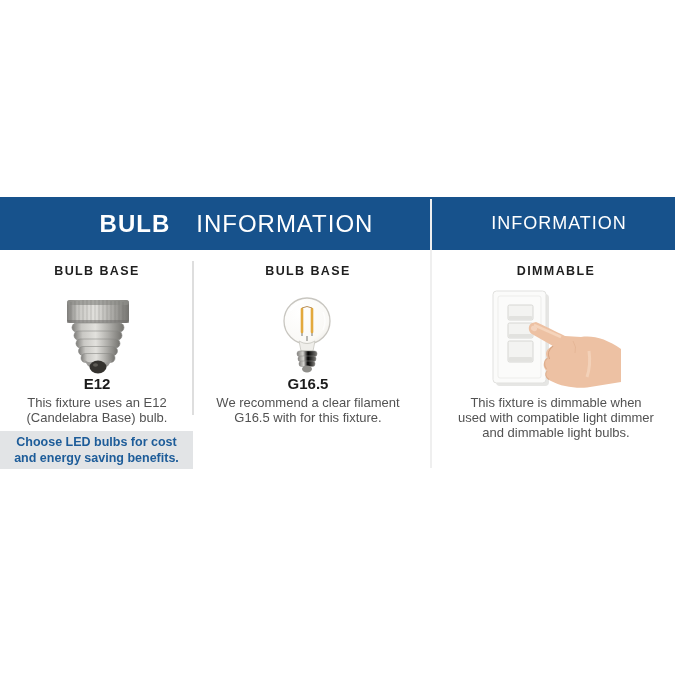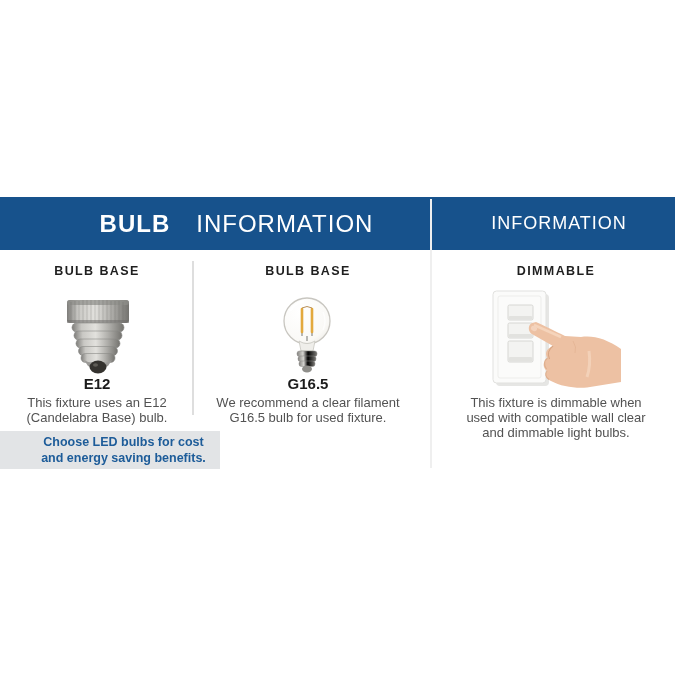--- a/index.html
+++ b/index.html
@@ -23,21 +23,21 @@
   .lbl{position:absolute;top:375px;text-align:center;font-size:15px;font-weight:bold;color:#1c1c1c;}
   .lbl-base{left:2px;width:190px;}
   .lbl-shape{left:198px;width:220px;}
   .desc{position:absolute;top:395px;text-align:center;font-size:13px;line-height:15px;color:#525252;}
   .d-base{left:2px;width:190px;}
   .d-shape{left:198px;width:220px;}
   .d-dim{left:446px;width:220px;}
   .desc .ln{white-space:nowrap;}
   .tip-box{position:absolute;left:0;top:431px;width:193px;height:38px;background:#e2e4e6;
            display:flex;flex-direction:column;align-items:center;justify-content:center;
-           font-size:12.5px;font-weight:bold;line-height:16px;color:#1d5c99;text-align:center;padding-left:27px;}
+           font-size:12.5px;font-weight:bold;line-height:16px;color:#1d5c99;text-align:center;}
   .tip-box .ln{white-space:nowrap;}
   .col-divider{position:absolute;left:192px;top:261px;width:2px;height:154px;background:#dedede;}
   .section-divider{position:absolute;left:430px;top:199px;width:2px;height:269px;background:#efefef;}
 </style>
 </head>
 <body>
 
 <div class="canvas">
 
   <div class="banner banner-left">
@@ -145,26 +145,26 @@
   <div class="lbl lbl-base">E12</div>
   <div class="lbl lbl-shape">G16.5</div>
 
   <div class="desc d-base">
     <div class="ln">This fixture uses an E12</div>
     <div class="ln">(Candelabra Base) bulb.</div>
   </div>
 
   <div class="desc d-shape">
     <div class="ln">We recommend a clear filament</div>
-    <div class="ln">G16.5 bulb for used fixture.</div>
+    <div class="ln">G16.5 with for this fixture.</div>
   </div>
 
   <div class="desc d-dim">
     <div class="ln">This fixture is dimmable when</div>
-    <div class="ln">used with compatible wall clear</div>
+    <div class="ln">used with compatible light dimmer</div>
     <div class="ln">and dimmable light bulbs.</div>
   </div>
 
   <div class="tip-box">
     <div class="ln">Choose LED bulbs for cost</div>
     <div class="ln">and energy saving benefits.</div>
   </div>
 
 </div>
 

